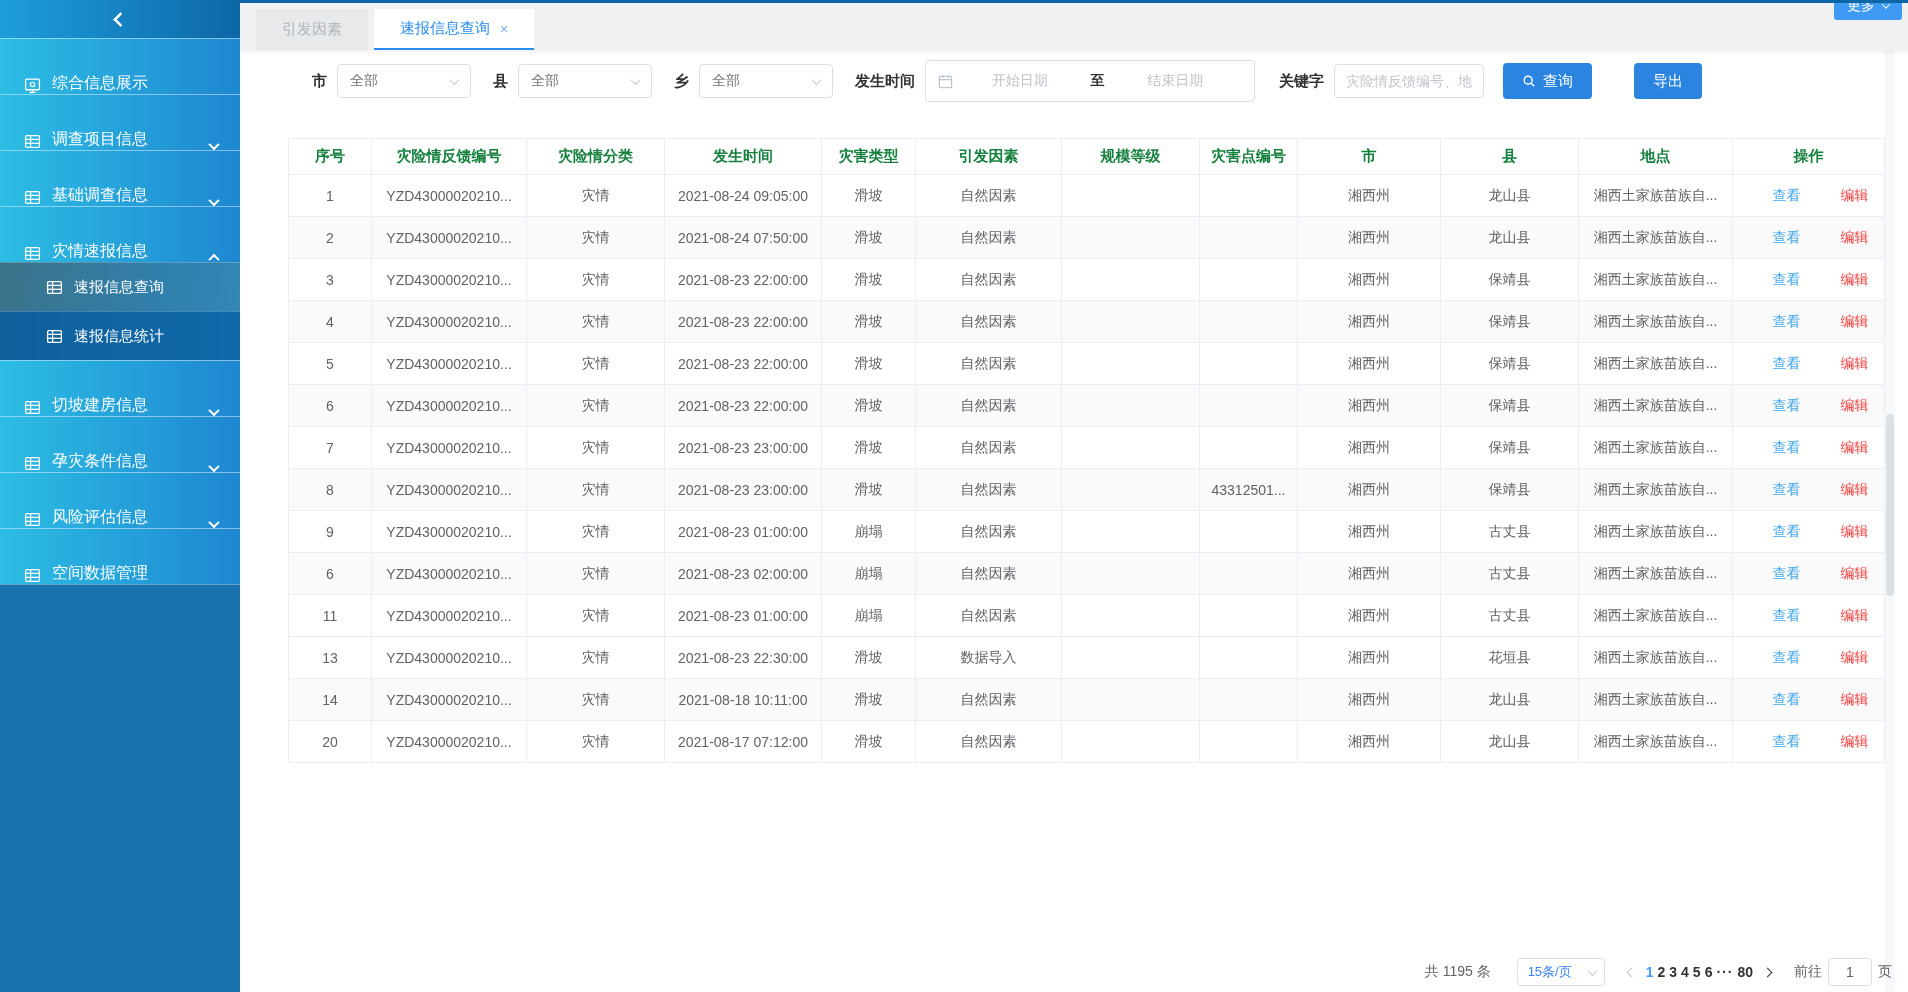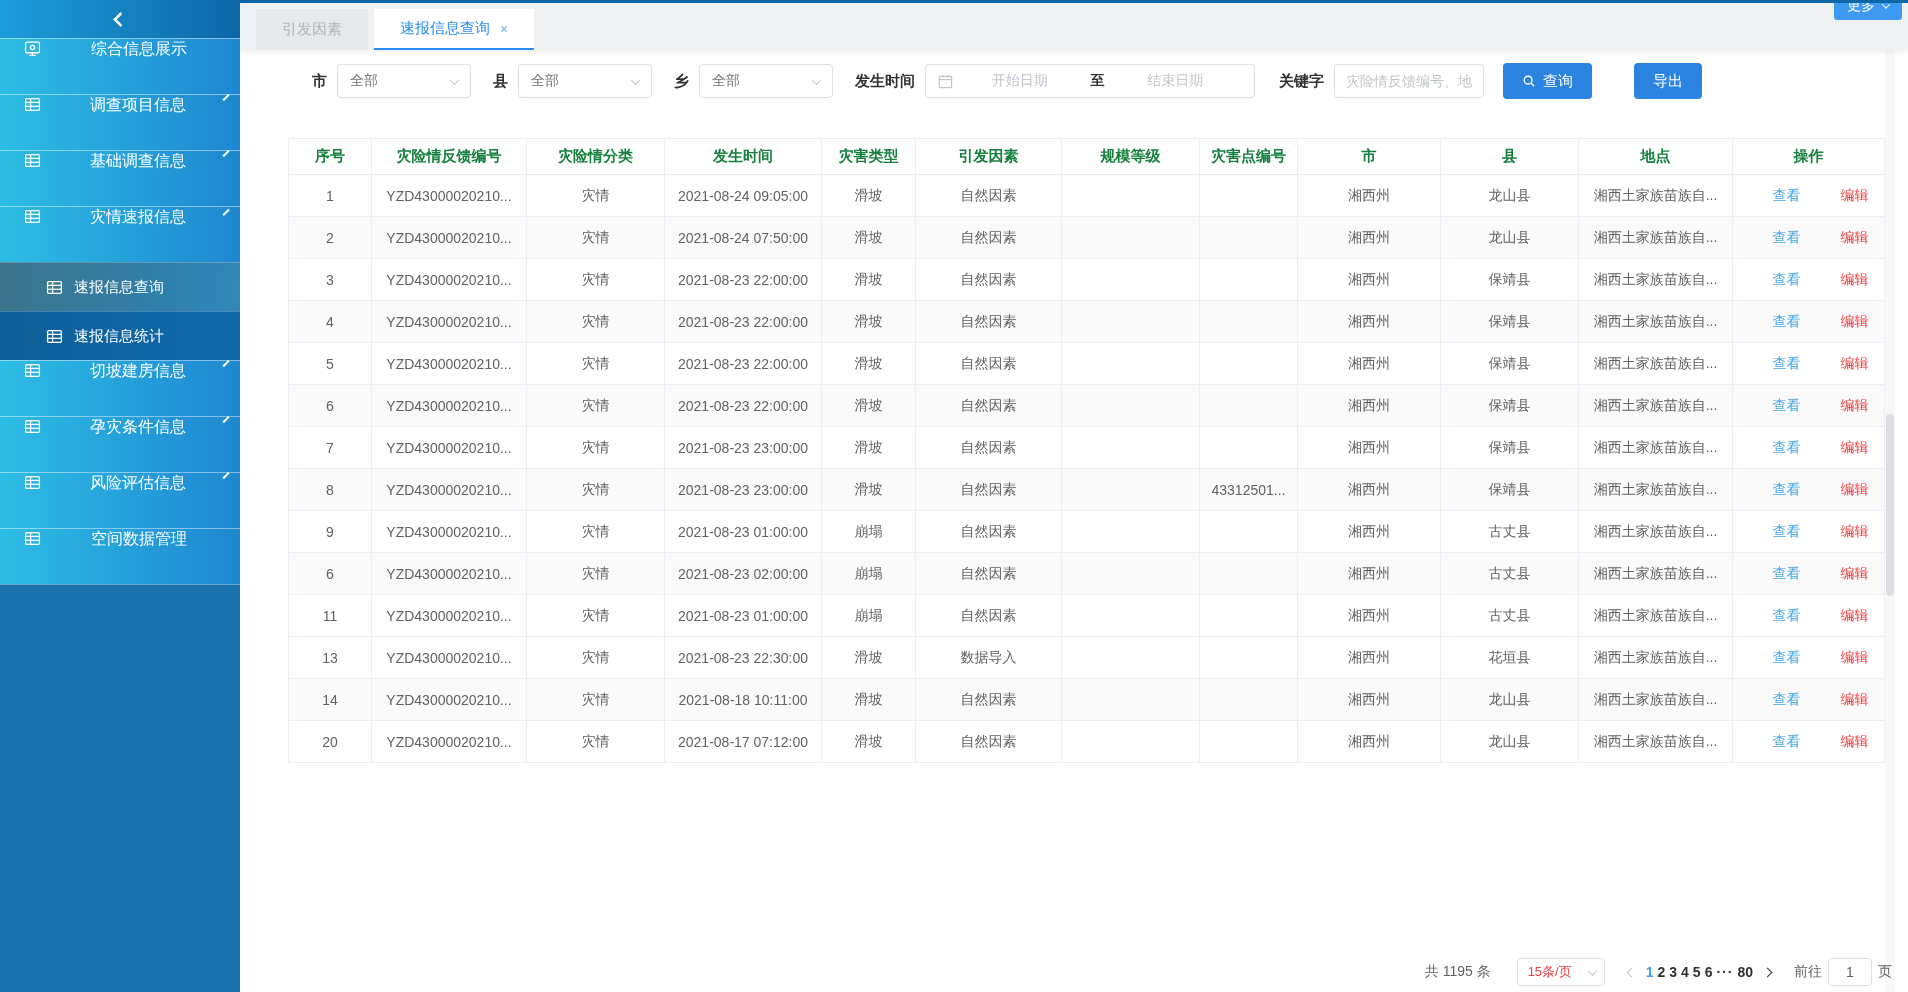--- a/index.html
+++ b/index.html
@@ -5,21 +5,21 @@
   * { margin:0; padding:0; box-sizing:border-box; }
   html,body { width:1908px; height:992px; overflow:hidden; }
   body { font-family:"Liberation Sans","DejaVu Sans",sans-serif; background:#fff; }
   .page { position:relative; width:1908px; height:992px; background:#fff; }
   .topstrip { position:absolute; left:0; top:0; width:100%; height:3px; background:#0d67a7; z-index:5; }
 
   
   .sidebar { position:absolute; left:0; top:0; bottom:0; width:240px; display:flex; flex-direction:column; z-index:6; }
   .sb-header { height:38px; background:linear-gradient(90deg,#1d9edb,#0d67a7); display:flex; align-items:center; justify-content:center; cursor:pointer; }
   .sb-menu { display:flex; flex-direction:column; }
-  .sb-item { height:56px; display:flex; align-items:flex-start; padding:0 22px 0 24px; color:#fff; font-size:16px; background:linear-gradient(90deg,#2dbde4,#1e87d1); border-top:1px solid rgba(255,255,255,.45); cursor:pointer;gap:39px; }
+  .sb-item { height:56px; display:flex; align-items:flex-end; padding:0 22px 0 24px; color:#fff; font-size:16px; background:linear-gradient(90deg,#2dbde4,#1e87d1); border-top:1px solid rgba(255,255,255,.45); cursor:pointer; }
   .sb-sub { height:49px; display:flex; align-items:center; padding:0 22px 0 46px; color:#fff; font-size:15px; background:linear-gradient(90deg,#0e5f9a,#1069a9); border-top:1px solid rgba(255,255,255,.22); cursor:pointer; }
   .sb-sub.active { background:linear-gradient(100deg,#3c7389 0%,#2f80ad 70%,#3388b6 100%); }
   .sb-icon { width:18px; height:18px; margin-right:10px; display:inline-flex; align-items:center; }
   .sb-icon svg { width:17px; height:17px; }
   .sb-label { flex:0 0 auto; }
   .sbchev { margin-left:auto; }
   .sb-filler { flex:1; background:#1971ae; border-top:1px solid rgba(255,255,255,.35); }
 
   .chev { display:inline-block; width:8px; height:8px; border-right:2px solid currentColor; border-bottom:2px solid currentColor; }
   .chev.down { transform:rotate(45deg) translate(-1px,-1px); }
@@ -38,21 +38,21 @@
   .tabclose { margin-left:10px; font-size:14px; color:#74aef2; }
   .more-btn { position:absolute; right:6px; top:-11px; height:28px; padding:0 13px; background:#3e9af2; border:none; border-radius:3px; color:#fff; font-size:14px; display:flex; align-items:center; gap:8px; cursor:pointer; font-family:inherit; }
   .more-btn .chev { width:6px; height:6px; border-width:1.5px; }
 
   
   .content { position:relative; flex:1; background:#fff; }
   .filterbar { height:62px; display:flex; align-items:center; padding-left:72px; }
   .flabel { font-size:15px; font-weight:bold; color:#303133; margin-right:10px; white-space:nowrap; }
   .select { width:134px; height:34px; border:1px solid #dcdfe6; border-radius:4px; background:#fff; display:flex; align-items:center; justify-content:space-between; padding:0 12px; margin-right:22px; cursor:pointer; }
   .sel-text { font-size:14px; color:#737373; }
-  .daterange { width:330px; height:34px; border:1px solid #dcdfe6; border-radius:4px; display:flex; align-items:center; padding:0 12px; margin-right:24px; cursor:pointer; }
+  .daterange { width:330px; height:42px; border:1px solid #dcdfe6; border-radius:4px; display:flex; align-items:center; padding:0 12px; margin-right:24px; cursor:pointer; }
   .daterange .ph { flex:1; text-align:center; font-size:14px; color:#c0c4cc; }
   .daterange .to { font-size:14px; color:#303133; font-weight:bold; padding:0 4px; }
   .cal-icon svg { width:15px; height:15px; display:block; }
   .kwinput { width:150px; height:34px; border:1px solid #dcdfe6; border-radius:4px; padding:0 11px; font-size:14px; color:#606266; margin-right:19px; outline:none; font-family:inherit; }
   .kwinput::placeholder { color:#c0c4cc; }
   .btn { height:36px; padding:0 19px; background:#2b85e0; color:#fff; border:none; border-radius:4px; font-size:15px; display:flex; align-items:center; gap:7px; cursor:pointer; font-family:inherit; }
   .btn.export { margin-left:42px; }
 
   
   table.grid { border-collapse:collapse; table-layout:fixed; width:1596px; margin:26px 0 0 48px; }
@@ -64,21 +64,21 @@
   .lnk.edit { color:#f23c3c; }
 
   
   .vscroll { position:absolute; top:0; bottom:0; right:13px; width:10px; background:#f7f8fa; }
   .vscroll .thumb { position:absolute; left:1px; width:8px; top:364px; height:182px; background:#dcdfe4; border-radius:4px; }
 
   
   .pagination { position:absolute; right:16px; bottom:6px; height:28px; display:flex; align-items:center; font-size:14px; color:#606266; }
   .pg-total { margin-right:26px; }
   .pg-select { width:88px; height:28px; border:1px solid #dcdfe6; border-radius:4px; display:flex; align-items:center; justify-content:space-between; padding:0 8px 0 10px; margin-right:14px; cursor:pointer; }
-  .pg-select span { font-size:13px; color:#ef4444; }
+  .pg-select span { font-size:13px; color:#3b82f6; }
   .pg-arrow { padding:0 9px; display:flex; align-items:center; cursor:pointer; }
   .pg-arrow.prev { color:#c0c4cc; }
   .pg-arrow.next { color:#303133; }
   .pg-num { min-width:28px; text-align:center; font-weight:bold; color:#303133; padding:0 2px; cursor:pointer; }
   .pg-num.active { color:#409eff; }
   .pg-num.dots { letter-spacing:1px; }
   .goto-label { margin:0 6px 0 14px; }
   .goto-input { width:44px; height:28px; border:1px solid #dcdfe6; border-radius:4px; text-align:center; font-size:14px; color:#606266; outline:none; font-family:inherit; }
   .page-unit { margin-left:6px; }
 </style>

